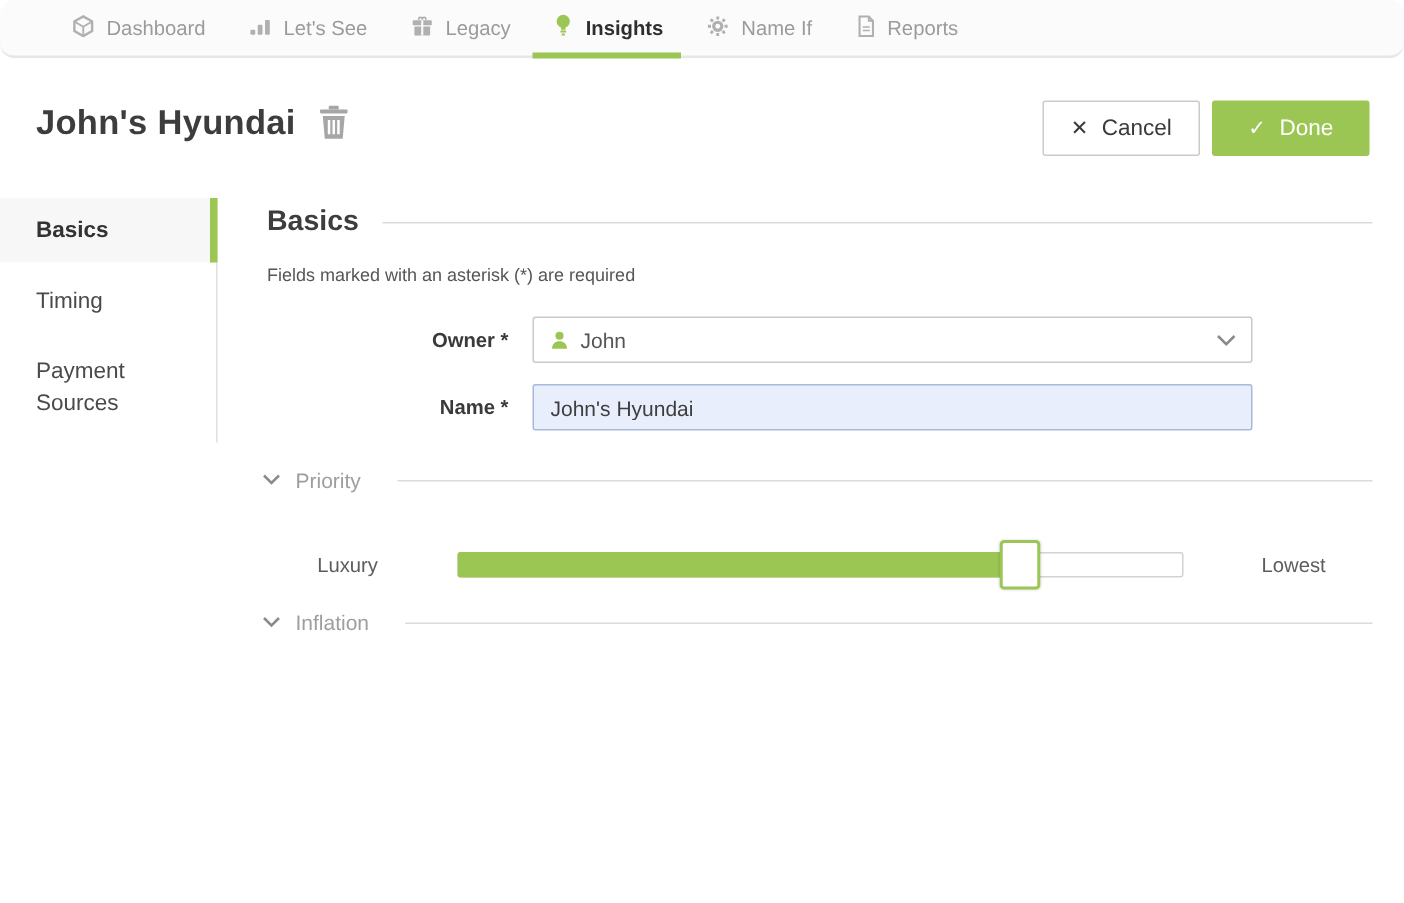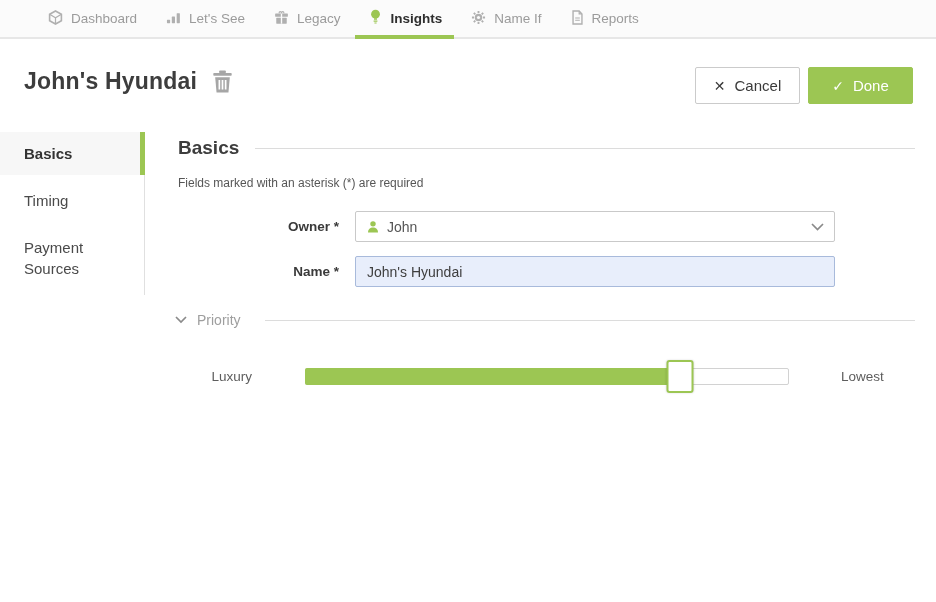--- a/index.html
+++ b/index.html
@@ -2,21 +2,21 @@
 <html><head>
 <meta charset="utf-8">
 <style>
   * { margin:0; padding:0; box-sizing:border-box; }
   html,body { width:936px; height:602px; background:#fff; overflow:hidden;
     font-family:"Liberation Sans","DejaVu Sans",sans-serif; color:#444; position:relative; }
 
   
   .topnav { position:absolute; top:0; left:0; width:936px; height:39px;
     background:#fbfbfb; border-bottom:2px solid #e7e7e7;
-    display:flex; align-items:center; padding-left:48px; gap:29px; }
+    display:flex; align-items:center; padding-left:48px; gap:29px;border-radius:10px; }
   .nav-item { display:flex; align-items:center; gap:8px; height:100%;
     font-size:13.5px; color:#9b9b9b; position:relative; cursor:pointer; white-space:nowrap; }
   .nav-item svg { flex:0 0 auto; }
   .nav-item.active { color:#2e2e2e; font-weight:bold; }
   .nav-item.active::after { content:""; position:absolute; left:-14px; right:-12px;
     bottom:-2px; height:4px; background:#9cc653; }
 
   
   .page-header { position:absolute; top:56px; left:0; width:936px; height:56px; }
   .title-wrap { position:absolute; left:24px; top:12px; display:flex; align-items:center; gap:15px; }
@@ -239,15 +239,24 @@
     <div class="slider-row">
       <span class="slider-end left">Luxury</span>
       <div class="track">
         <div class="track-fill"></div>
         <div class="handle"></div>
       </div>
       <span class="slider-end right">Lowest</span>
     </div>
   </div>
 
+  <div class="collapser" style="margin-top:22px;">
+    <span style="display:flex;">
+        <svg width="12" height="8" viewBox="0 0 12 8">
+          <path d="M1 1l5 5 5-5" stroke="#8b8b8b" stroke-width="1.7" fill="none"></path>
+        </svg>
+      </span>
+    <span class="sec-label">Inflation</span>
+    <div class="line"></div>
+  </div>
 
 
 </div>
 
 </body></html>

